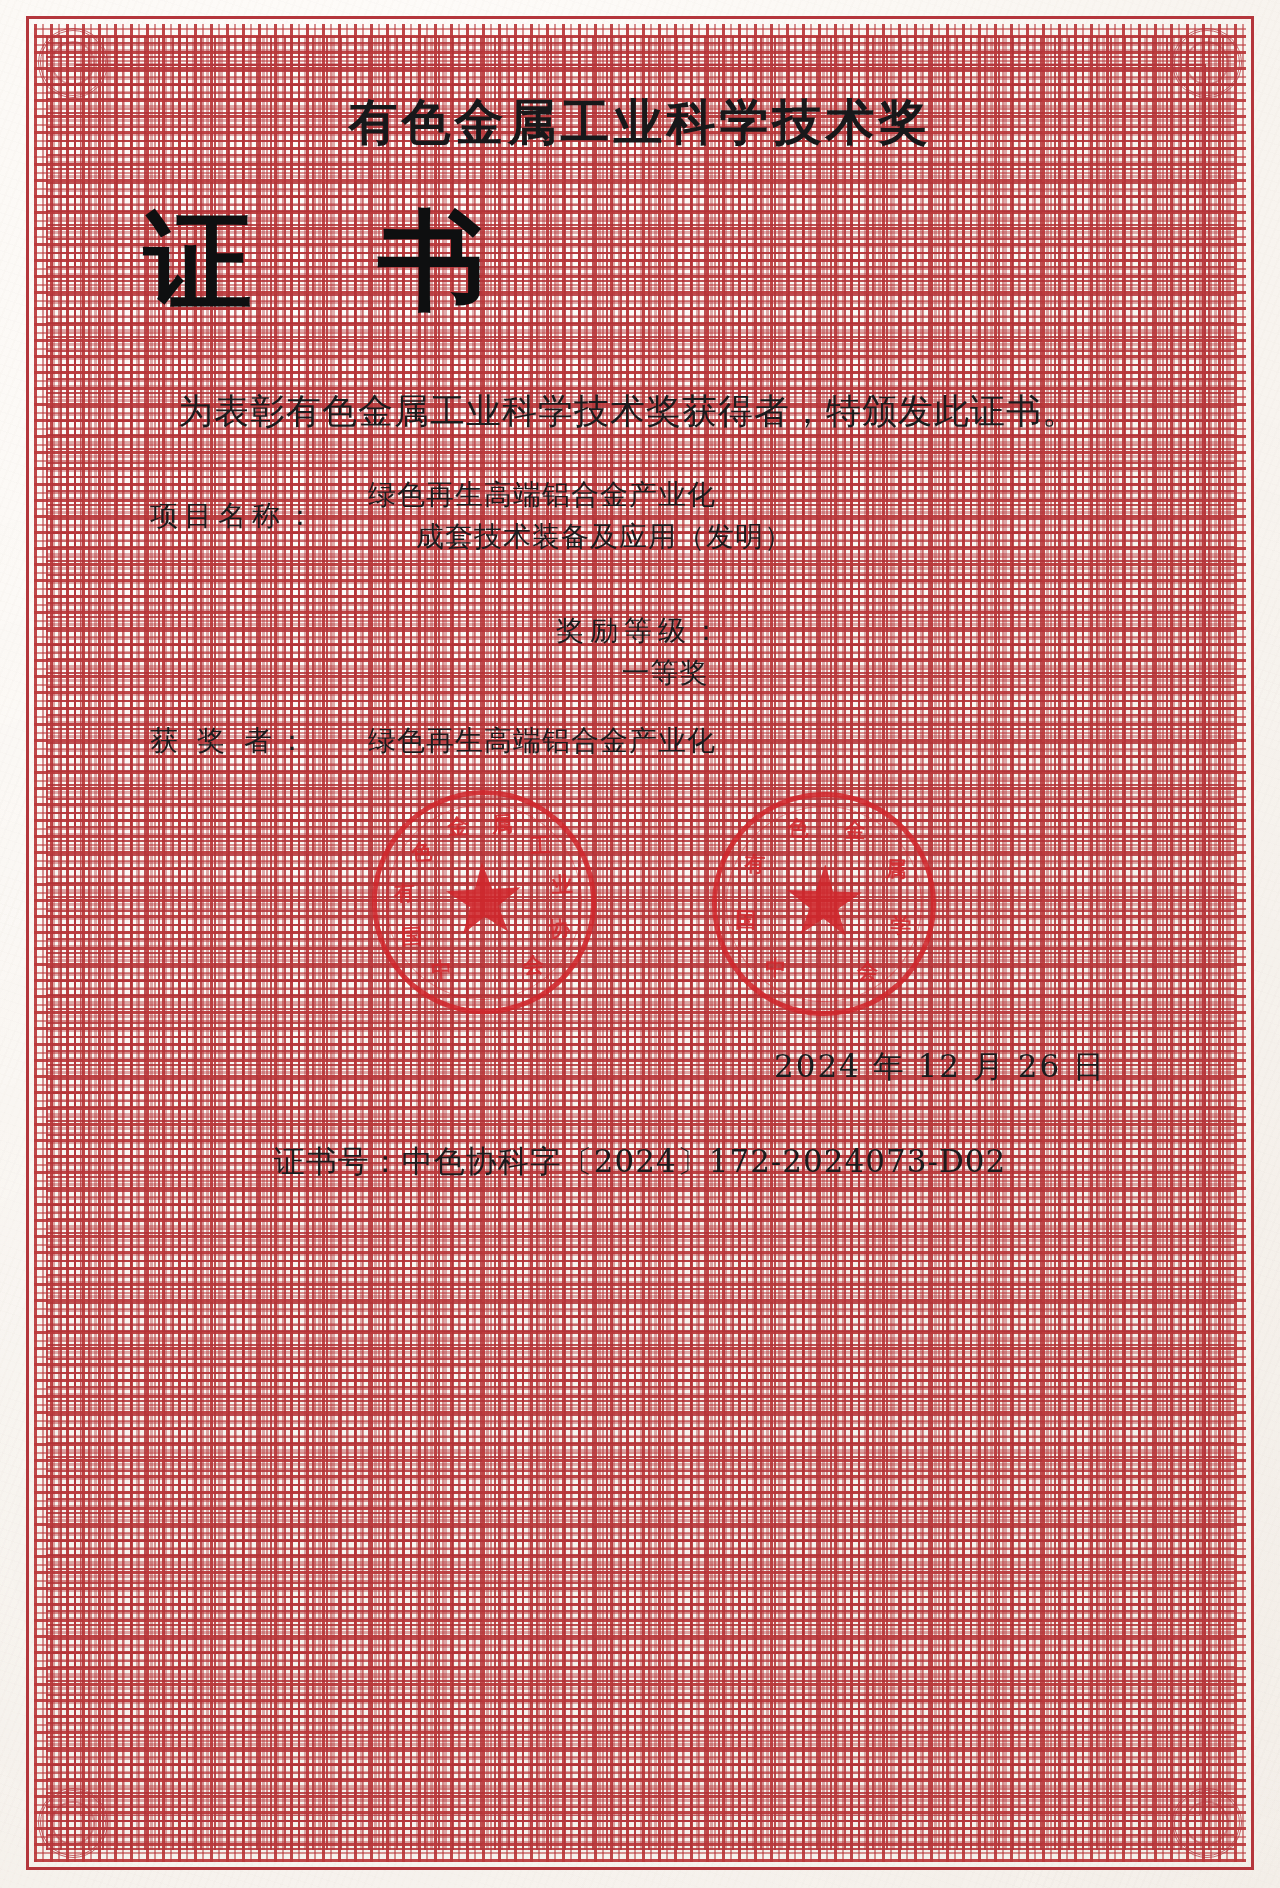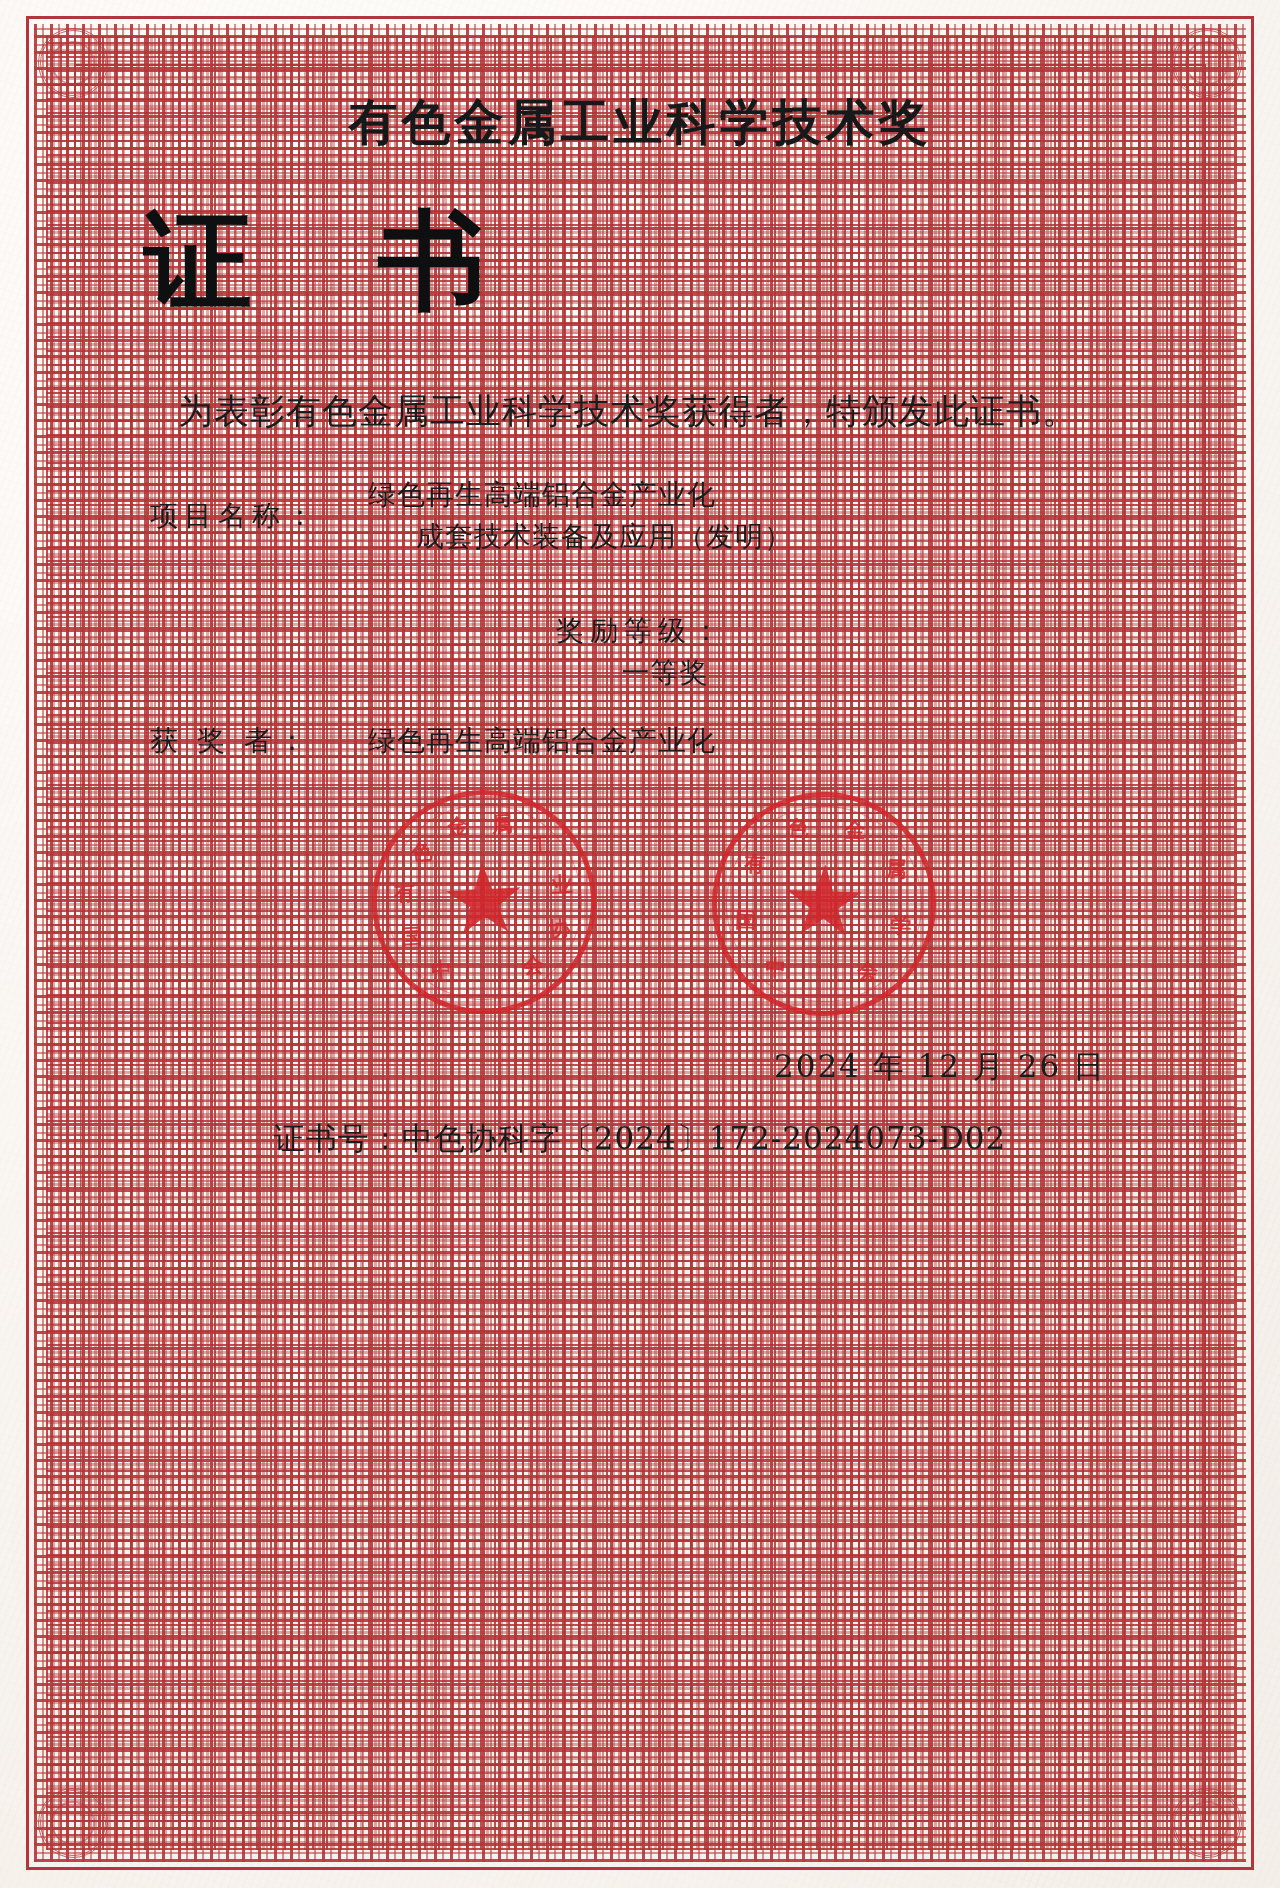--- a/index.html
+++ b/index.html
@@ -240,21 +240,21 @@
     text-align: right;
     padding-right: 74px;
     margin-top: 26px;
     font-family: "DejaVu Serif", "Liberation Serif", serif;
     font-size: 31px;
     color: #1a1b1d;
     letter-spacing: 2px;
   }
   #cert-number {
     text-align: center;
-    margin-top: 30px;
+    margin-top: 53px;
     font-family: "DejaVu Serif", "Liberation Serif", serif;
     font-size: 31px;
     color: #1a1b1d;
     letter-spacing: 1px;
   }
 </style>
 </head>
 <body>
 
 <div id="certificate-page">

